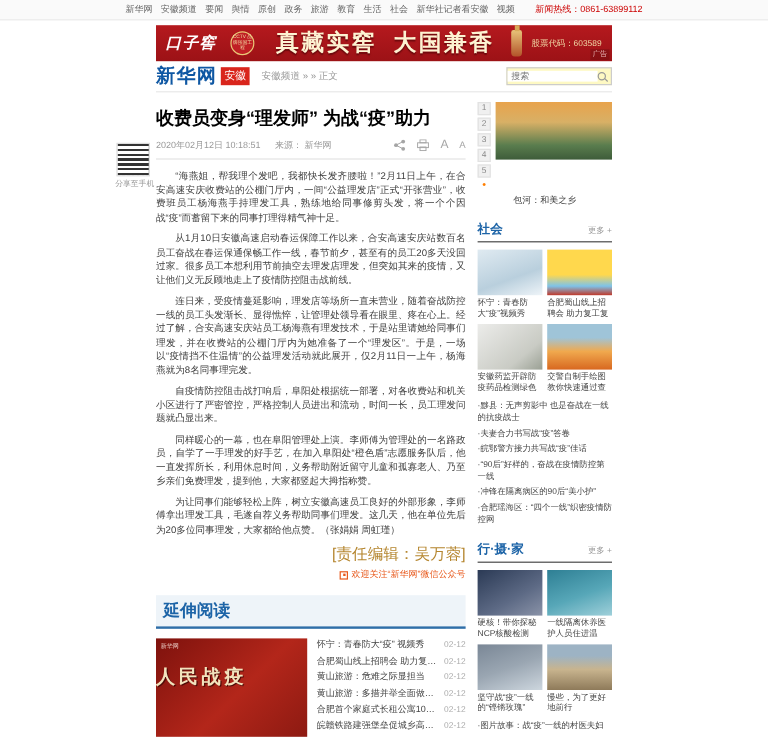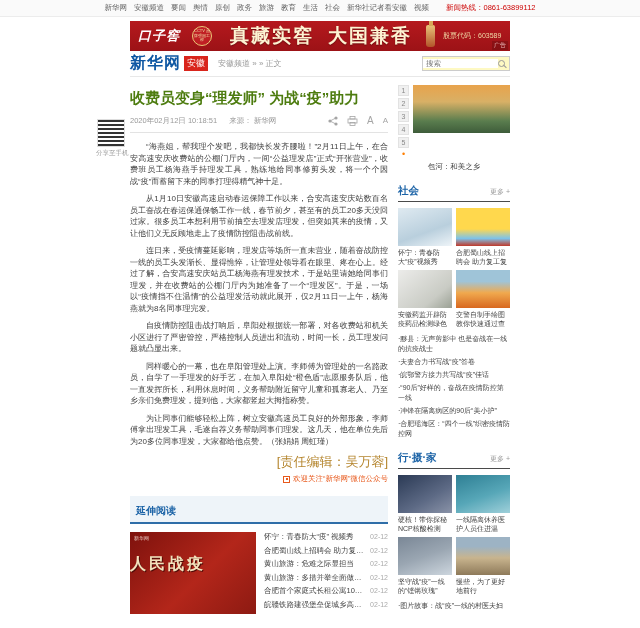--- a/index.html
+++ b/index.html
@@ -54,42 +54,42 @@
   .main { width:258px; }
   .sidebar { width:112px; }
 
   .qr-widget { position:absolute; left:-34px; top:42px; width:30px; text-align:center; }
   .qr { width:28px; height:28px; margin:0 auto; background:
         repeating-linear-gradient(0deg,#333 0 2px,#fff 2px 4px),
         repeating-linear-gradient(90deg,#333 0 2px,rgba(255,255,255,.8) 2px 4px);
         border:1px solid #ddd; }
   .qr-cap { font-size:6.5px; color:#999; margin-top:2px; white-space:nowrap; }
 
-  h1.title { font-size:15px; color:#4d7c0f; font-weight:bold; margin:4px 0 7px; }
+  h1.title { font-size:15px; color:#000000; font-weight:bold; margin:4px 0 7px; }
   .meta-row { display:flex; align-items:center; font-size:7.5px; color:#999;
               padding-bottom:6px; border-bottom:1px solid #e3e3e3; }
   .meta-row .src { margin-left:12px; }
   .tools { margin-left:auto; display:flex; align-items:center; gap:9px; color:#a5a5a5; }
   .tools svg { display:block; }
   .fontA1 { font-size:10px; } .fontA2 { font-size:8px; }
 
   .body-text { margin-top:8px; }
   .body-text p { font-size:8px; line-height:11.5px; text-align:justify; text-indent:2em;
                  margin-bottom:6px; color:#404040; }
 
   .editor-line { text-align:right; font-size:13px; color:#b5862f; margin-top:6px; }
   .wechat-line { text-align:right; font-size:7.5px; color:#e8591c; margin-top:3px;
                  display:flex; justify-content:flex-end; align-items:center; gap:3px; }
   .wx-ico { width:7px; height:7px; border:1px solid #e8591c; display:inline-block; position:relative; }
   .wx-ico:after { content:""; position:absolute; inset:1.5px; background:#e8591c; }
 
   
   .related { margin-top:12px; }
   .related-bar { background:#eef4f9; border-bottom:2px solid #2f6ea8; padding:4px 6px; }
-  .related-bar span { color:#1d64a7; font-weight:bold; font-size:10px; }
+  .related-bar span { color:#1d64a7; font-weight:bold; font-size:14px; }
   .related-body { display:flex; gap:8px; padding-top:8px; }
   .poster { width:126px; height:82px; flex:none; position:relative;
             background:linear-gradient(135deg,#7e120d,#b3261a 55%,#8d1a12); overflow:hidden; }
   .poster .big { position:absolute; left:0; right:0; top:22px; text-align:left;
                  font-family:"DejaVu Serif", serif; font-weight:bold; font-size:16px;
                  color:#f2e3bd; letter-spacing:3px; text-shadow:1px 1px 0 #4d0a06; }
   .poster .corner { position:absolute; top:3px; left:4px; font-size:5px; color:#e9c9c2; }
   .rel-list { flex:1; min-width:0; }
   .rel-item { display:flex; align-items:baseline; height:13.5px; }
   .rel-item a { font-size:7.5px; color:#444; white-space:nowrap; overflow:hidden;

